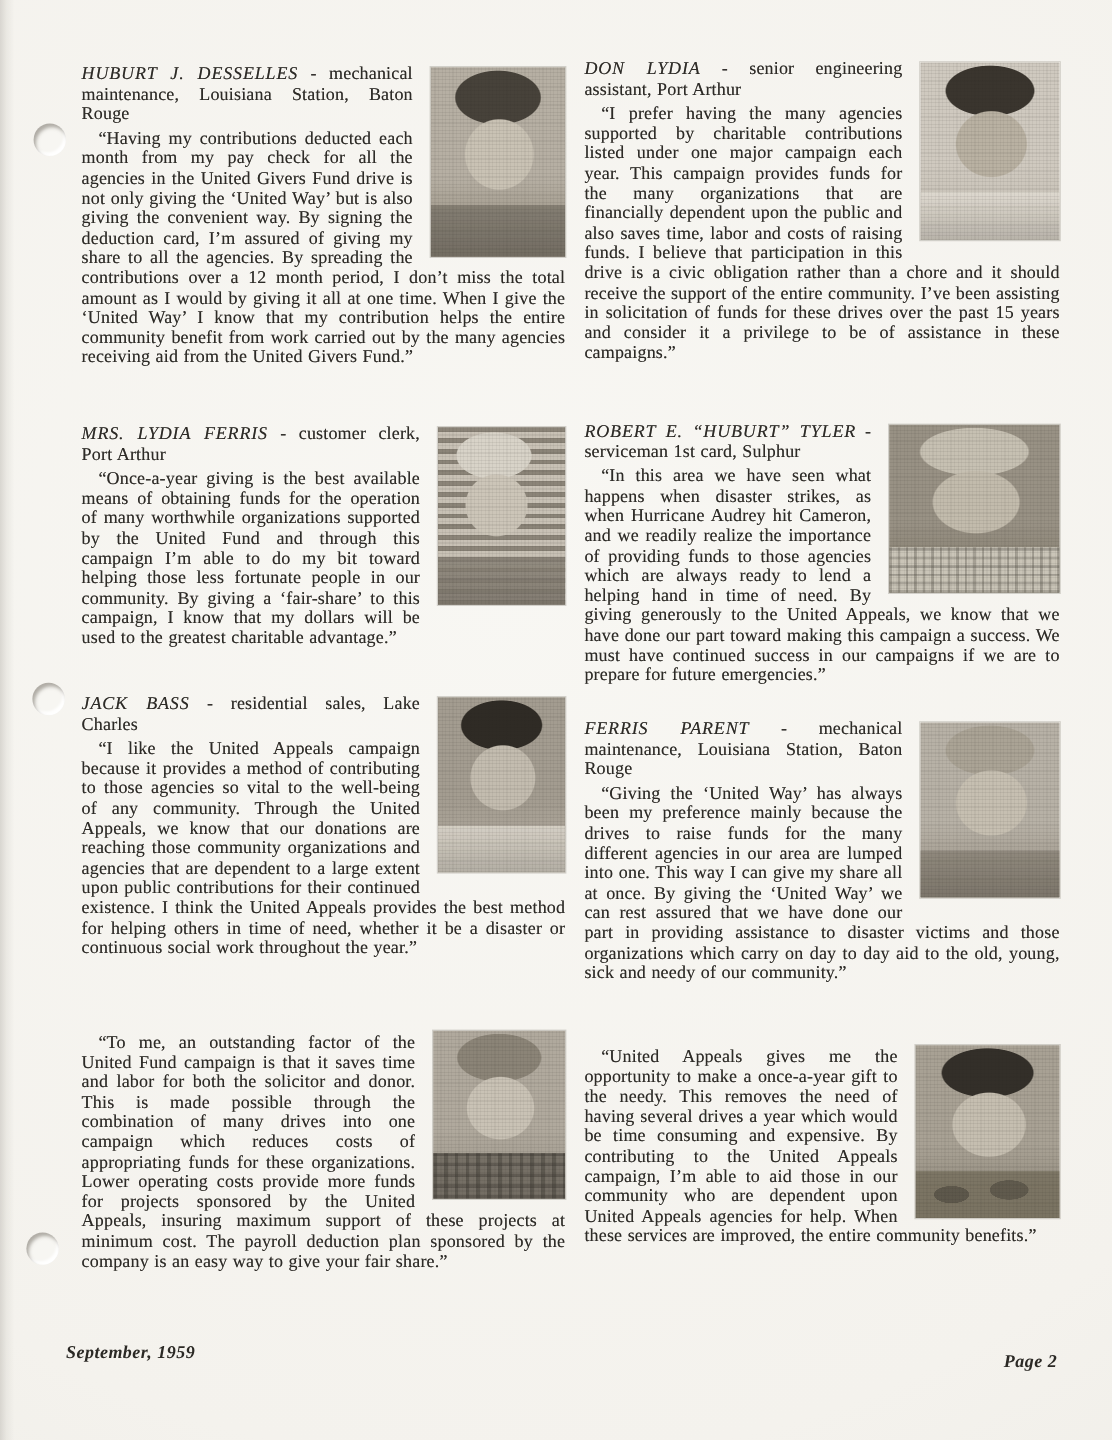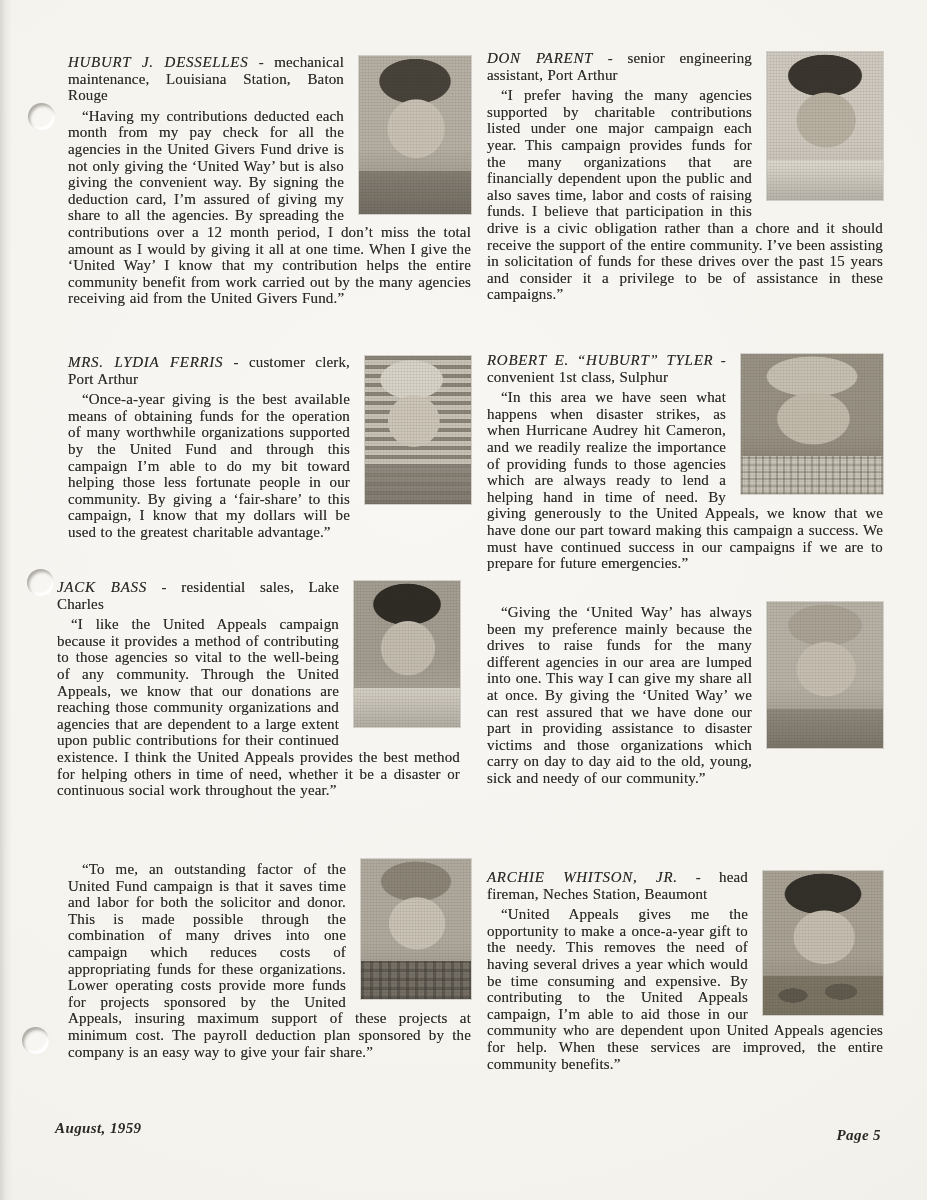--- a/index.html
+++ b/index.html
@@ -101,49 +101,49 @@
     <h2 class="heading"><span class="pname">HUBURT J. DESSELLES</span><span> - </span><span class="prole">mechanical maintenance, Louisiana Station, Baton Rouge</span></h2>
     <p class="quote">“Having my contributions deducted each month from my pay check for all the agencies in the United Givers Fund drive is not only giving the ‘United Way’ but is also giving the convenient way. By signing the deduction card, I’m assured of giving my share to all the agencies. By spreading the contributions over a 12 month period, I don’t miss the total amount as I would by giving it all at one time. When I give the ‘United Way’ I know that my contribution helps the entire community benefit from work carried out by the many agencies receiving aid from the United Givers Fund.”</p>
   </section>
 
   <section class="profile" style="left:68px; top:354px; width:403px;">
     <div class="photo p2" style="width:106px;height:148px;" title="halftone portrait of a woman with glasses in front of window blinds"></div>
     <h2 class="heading"><span class="pname">MRS. LYDIA FERRIS</span><span> - </span><span class="prole">customer clerk, Port Arthur</span></h2>
     <p class="quote">“Once-a-year giving is the best available means of obtaining funds for the operation of many worthwhile organizations supported by the United Fund and through this campaign I’m able to do my bit toward helping those less fortunate people in our community. By giving a ‘fair-share’ to this campaign, I know that my dollars will be used to the greatest charitable advantage.”</p>
   </section>
 
-  <section class="profile" style="left:57px; top:579px; width:403px;">
+  <section class="profile" style="left:68px; top:579px; width:403px;">
     <div class="photo p3" style="width:106px;height:146px;" title="halftone portrait of a man with dark hair and glasses"></div>
     <h2 class="heading"><span class="pname">JACK BASS</span><span> - </span><span class="prole">residential sales, Lake Charles</span></h2>
     <p class="quote">“I like the United Appeals campaign because it provides a method of contributing to those agencies so vital to the well-being of any community. Through the United Appeals, we know that our donations are reaching those community organizations and agencies that are dependent to a large extent upon public contributions for their continued existence. I think the United Appeals provides the best method for helping others in time of need, whether it be a disaster or continuous social work throughout the year.”</p>
   </section>
 
   <section class="profile" style="left:68px; top:857px; width:403px;">
     <div class="photo p4" style="width:110px;height:140px;" title="halftone portrait of a man in a plaid shirt"></div>
     <p class="quote">“To me, an outstanding factor of the United Fund campaign is that it saves time and labor for both the solicitor and donor. This is made possible through the combination of many drives into one campaign which reduces costs of appropriating funds for these organizations. Lower operating costs provide more funds for projects sponsored by the United Appeals, insuring maximum support of these projects at minimum cost. The payroll deduction plan sponsored by the company is an easy way to give your fair share.”</p>
   </section>
 
   <section class="profile" style="left:487px; top:50px; width:396px;">
     <div class="photo p5" style="width:116px;height:148px;" title="halftone portrait of a man with glasses in a light shirt"></div>
-    <h2 class="heading"><span class="pname">DON PARENT</span><span> - </span><span class="prole">senior engineering assistant, Port Arthur</span></h2>
+    <h2 class="heading"><span class="pname">DON LYDIA</span><span> - </span><span class="prole">senior engineering assistant, Port Arthur</span></h2>
     <p class="quote">“I prefer having the many agencies supported by charitable contributions listed under one major campaign each year. This campaign provides funds for the many organizations that are financially dependent upon the public and also saves time, labor and costs of raising funds. I believe that participation in this drive is a civic obligation rather than a chore and it should receive the support of the entire community. I’ve been assisting in solicitation of funds for these drives over the past 15 years and consider it a privilege to be of assistance in these campaigns.”</p>
   </section>
 
   <section class="profile" style="left:487px; top:352px; width:396px;">
     <div class="photo p6" style="width:142px;height:140px;" title="halftone portrait of a man wearing a hard hat and plaid shirt"></div>
-    <h2 class="heading"><span class="pname">ROBERT E. “HUBURT” TYLER</span><span> - </span><span class="prole">convenient 1st class, Sulphur</span></h2>
+    <h2 class="heading"><span class="pname">ROBERT E. “HUBURT” TYLER</span><span> - </span><span class="prole">serviceman 1st card, Sulphur</span></h2>
     <p class="quote">“In this area we have seen what happens when disaster strikes, as when Hurricane Audrey hit Cameron, and we readily realize the importance of providing funds to those agencies which are always ready to lend a helping hand in time of need. By giving generously to the United Appeals, we know that we have done our part toward making this campaign a success. We must have continued success in our campaigns if we are to prepare for future emergencies.”</p>
   </section>
 
   <section class="profile" style="left:487px; top:600px; width:396px;">
     <div class="photo p7" style="width:116px;height:146px;" title="halftone portrait of a man wearing a cap and jacket"></div>
+    <h2 class="heading"><span class="pname">FERRIS PARENT</span><span> - </span><span class="prole">mechanical maintenance, Louisiana Station, Baton Rouge</span></h2>
     <p class="quote">“Giving the ‘United Way’ has always been my preference mainly because the drives to raise funds for the many different agencies in our area are lumped into one. This way I can give my share all at once. By giving the ‘United Way’ we can rest assured that we have done our part in providing assistance to disaster victims and those organizations which carry on day to day aid to the old, young, sick and needy of our community.”</p>
   </section>
 
   <section class="profile" style="left:487px; top:869px; width:396px;">
     <div class="photo p8" style="width:120px;height:144px;" title="halftone portrait of a man with short dark hair"></div>
-    <h2 class="heading"><span class="pname">ARCHIE WHITSON, JR.</span><span> - </span><span class="prole">head fireman, Neches Station, Beaumont</span></h2>
     <p class="quote">“United Appeals gives me the opportunity to make a once-a-year gift to the needy. This removes the need of having several drives a year which would be time consuming and expensive. By contributing to the United Appeals campaign, I’m able to aid those in our community who are dependent upon United Appeals agencies for help. When these services are improved, the entire community benefits.”</p>
   </section>
 
-  <div class="footer left">August, 1959</div>
-  <div class="footer right">Page 5</div>
+  <div class="footer left">September, 1959</div>
+  <div class="footer right">Page 2</div>
 </div>
 
 </body></html>

